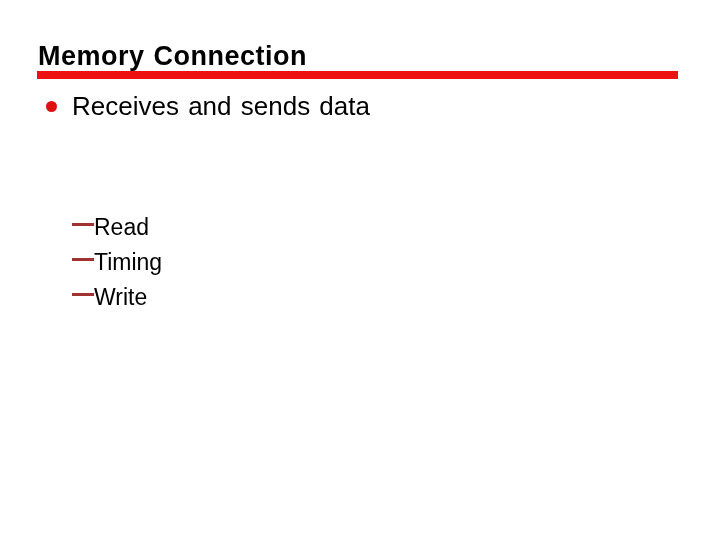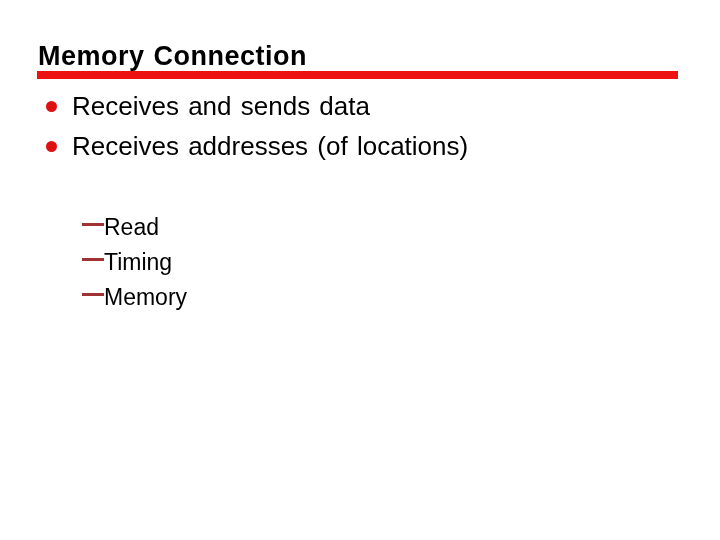--- a/index.html
+++ b/index.html
@@ -61,21 +61,21 @@
   .bullet-text {
     font-size: 26px;
     line-height: 40px;
     word-spacing: 2px;
     color: var(--body-text, #000);
     white-space: nowrap;
     text-align: right;
   }
   .sub-bullet-list {
     position: absolute;
-    left: 82px;
+    left: 72px;
     top: 210px;
   }
   .sub-bullet-row {
     height: 35px;
     white-space: nowrap;
   }
   .sub-dash {
     display: inline-block;
     width: 22px;
     height: 3px;
@@ -97,31 +97,27 @@
 
   <h1 class="slide-title">Memory Connection</h1>
 
   <div class="title-rule"></div>
 
   <div class="bullet-list">
     <div class="bullet-row">
       <span class="bullet-dot"></span>
       <span class="bullet-text">Receives and sends data</span>
     </div>
-    <div class="bullet-row">
-      <span class="bullet-dot"></span>
-      <span class="bullet-text">Receives addresses (of locations)</span>
-    </div>
   </div>
 
   <div class="sub-bullet-list">
     <div class="sub-bullet-row">
       <span class="sub-dash"></span><span class="sub-bullet-text">Read</span>
     </div>
     <div class="sub-bullet-row">
       <span class="sub-dash"></span><span class="sub-bullet-text">Timing</span>
     </div>
     <div class="sub-bullet-row">
-      <span class="sub-dash"></span><span class="sub-bullet-text">Memory</span>
+      <span class="sub-dash"></span><span class="sub-bullet-text">Write</span>
     </div>
   </div>
 
 </div>
 
 </body></html>

